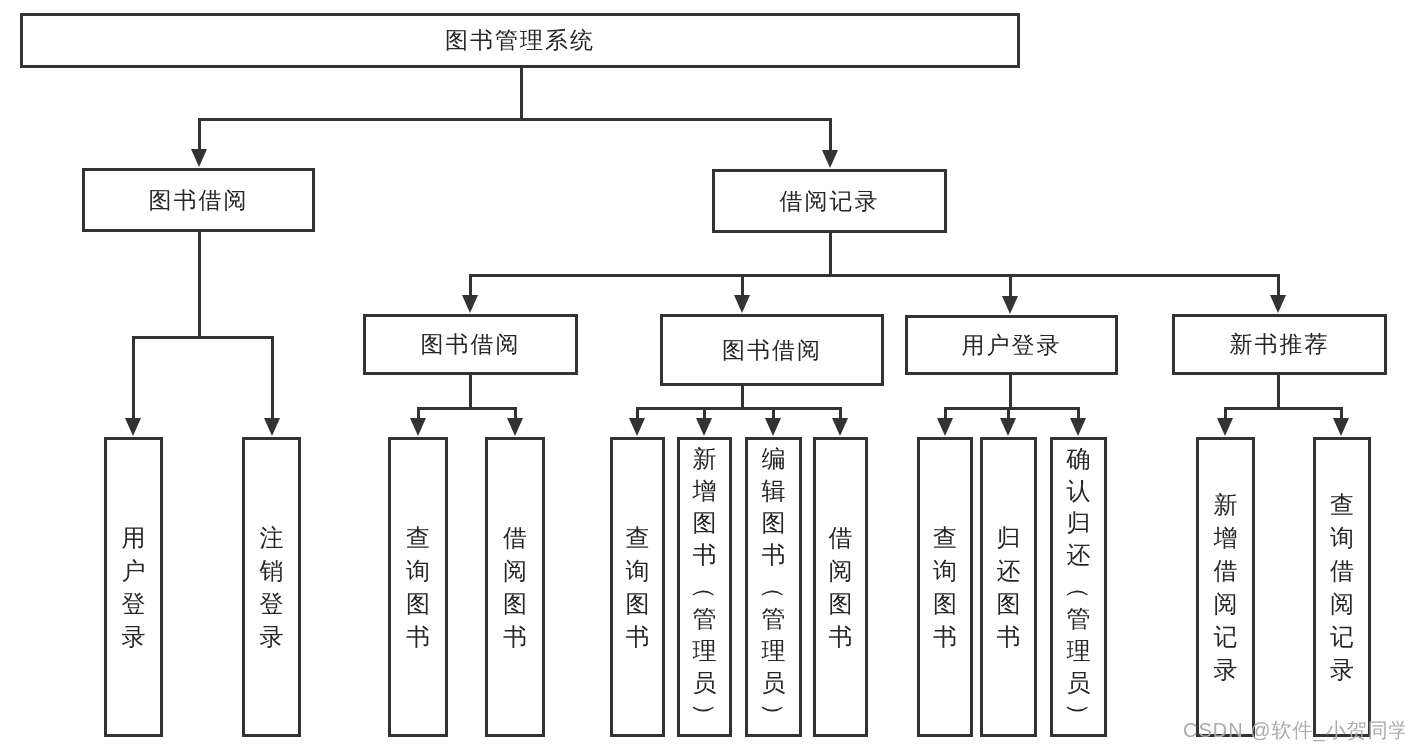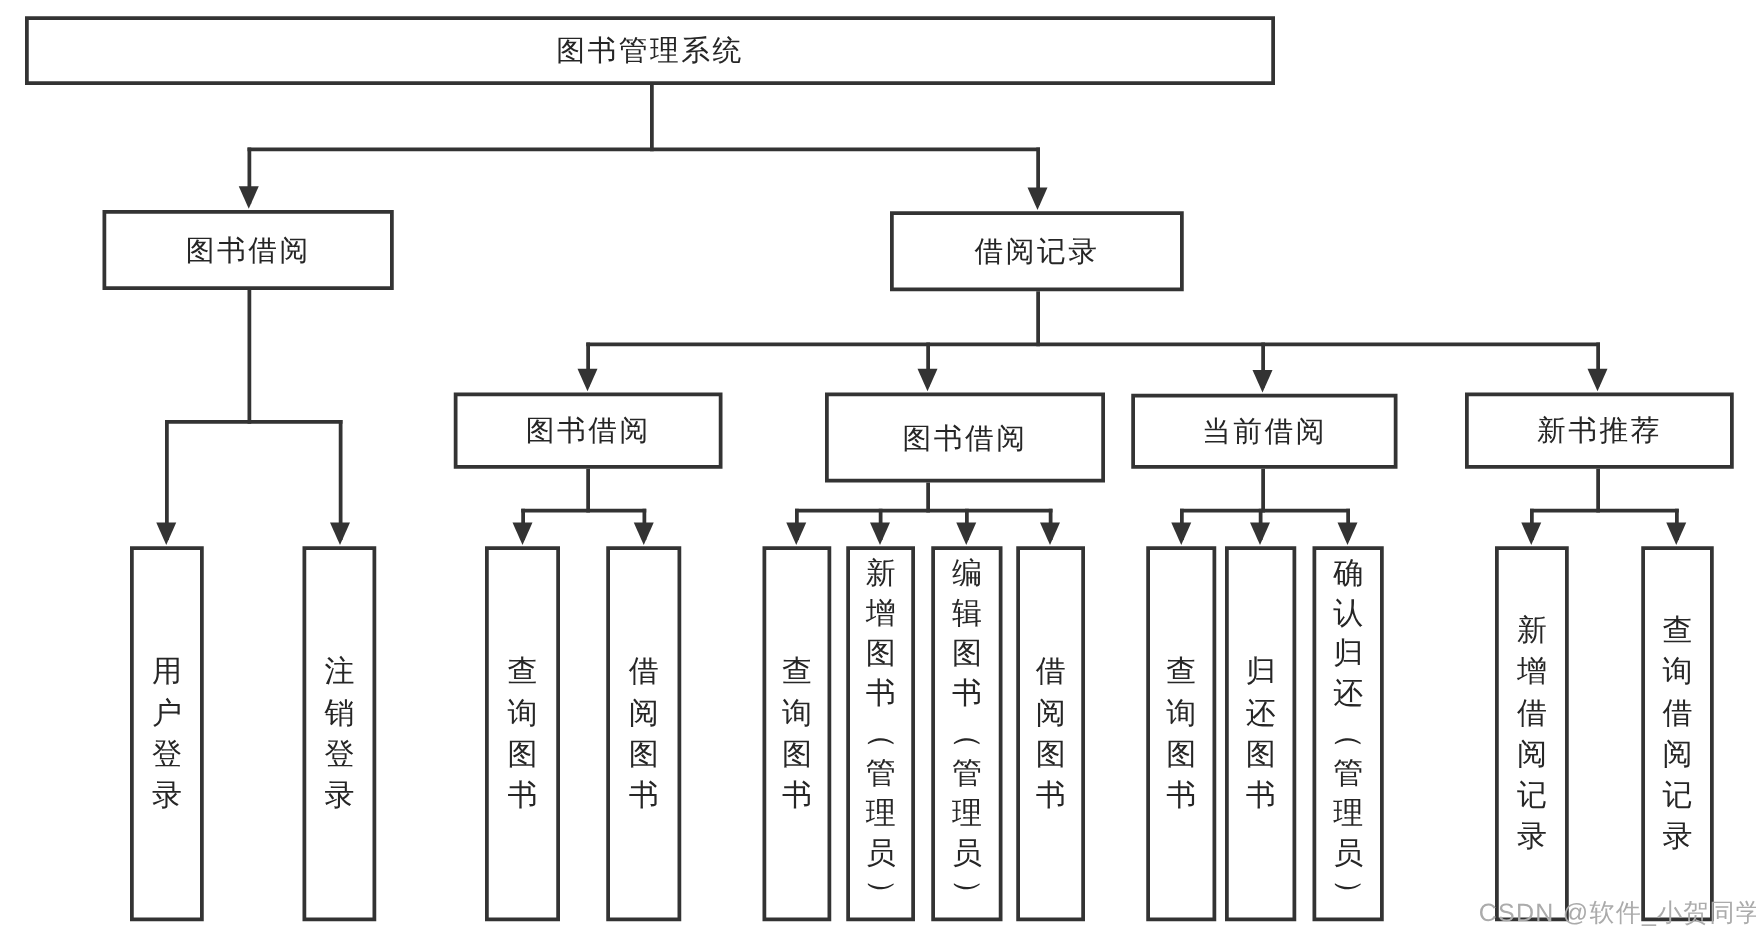--- a/index.html
+++ b/index.html
@@ -118,21 +118,21 @@
       <div class="node horiz" style="left: 712px; top: 169px; width: 235px; height: 64px;">
         <span>借阅记录</span>
       </div>
       <div class="node horiz" style="left: 363px; top: 314px; width: 215px; height: 61px;">
         <span>图书借阅</span>
       </div>
       <div class="node horiz" style="left: 660px; top: 314px; width: 224px; height: 72px; align-items: center;">
         <span>图书借阅</span>
       </div>
       <div class="node horiz" style="left: 905px; top: 315px; width: 213px; height: 60px;">
-        <span>当前借阅</span>
+        <span>用户登录</span>
       </div>
       <div class="node horiz" style="left: 1172px; top: 314px; width: 215px; height: 61px;">
         <span>新书推荐</span>
       </div>
       <div class="node vert" style="left: 104px; top: 437px; width: 59px; height: 300px;">
         <div class="vstack">
           <span class="vchar" style="height: 33px; line-height: 33px;">用</span>
           <span class="vchar" style="height: 33px; line-height: 33px;">户</span>
           <span class="vchar" style="height: 33px; line-height: 33px;">登</span>
           <span class="vchar" style="height: 33px; line-height: 33px;">录</span>

